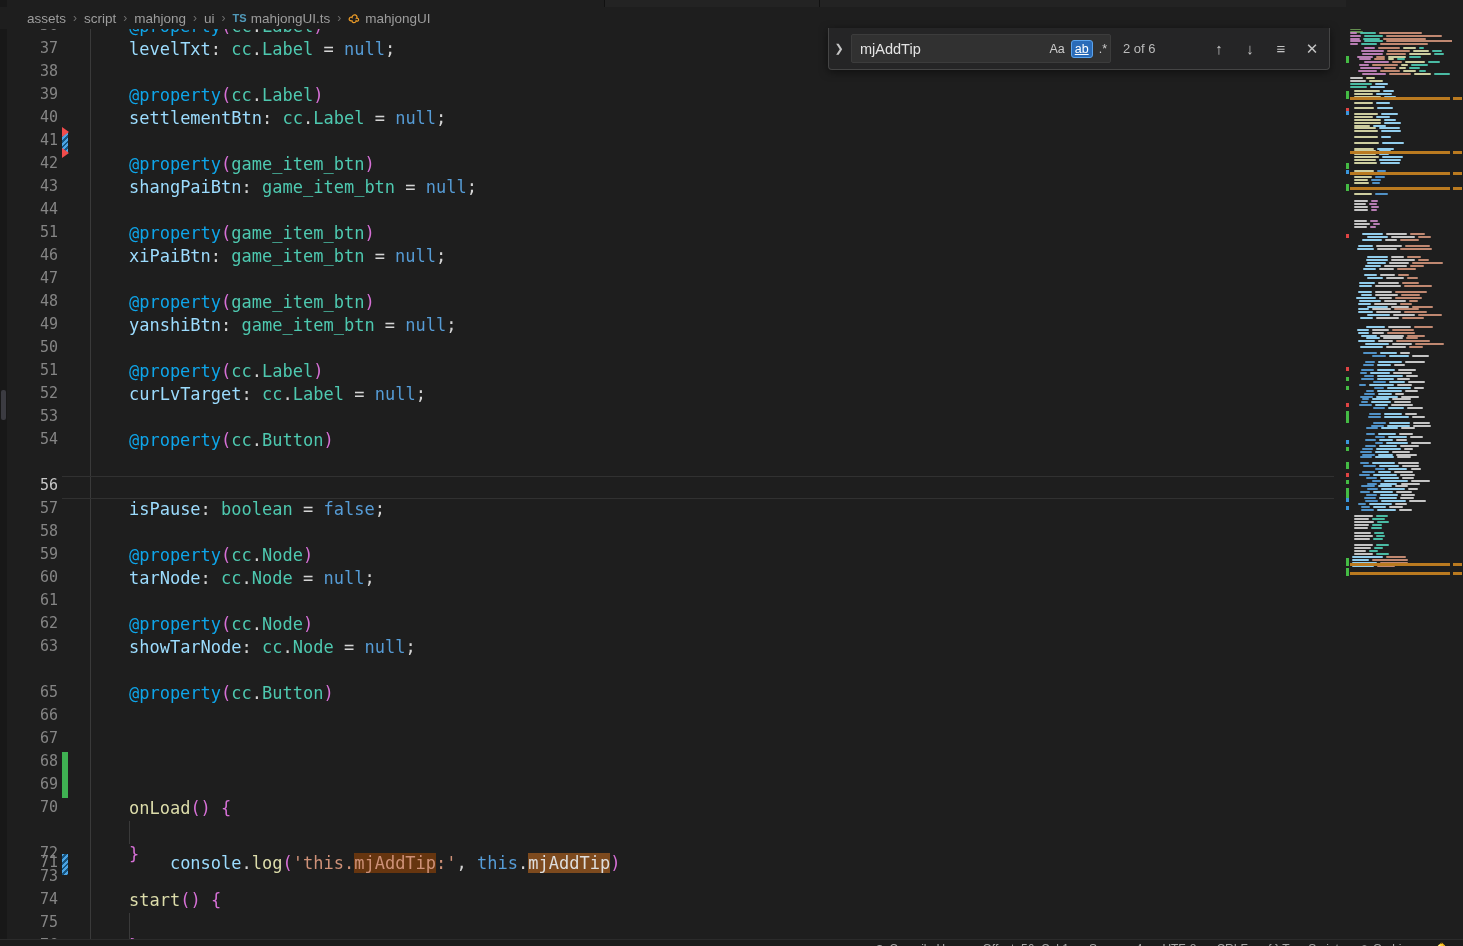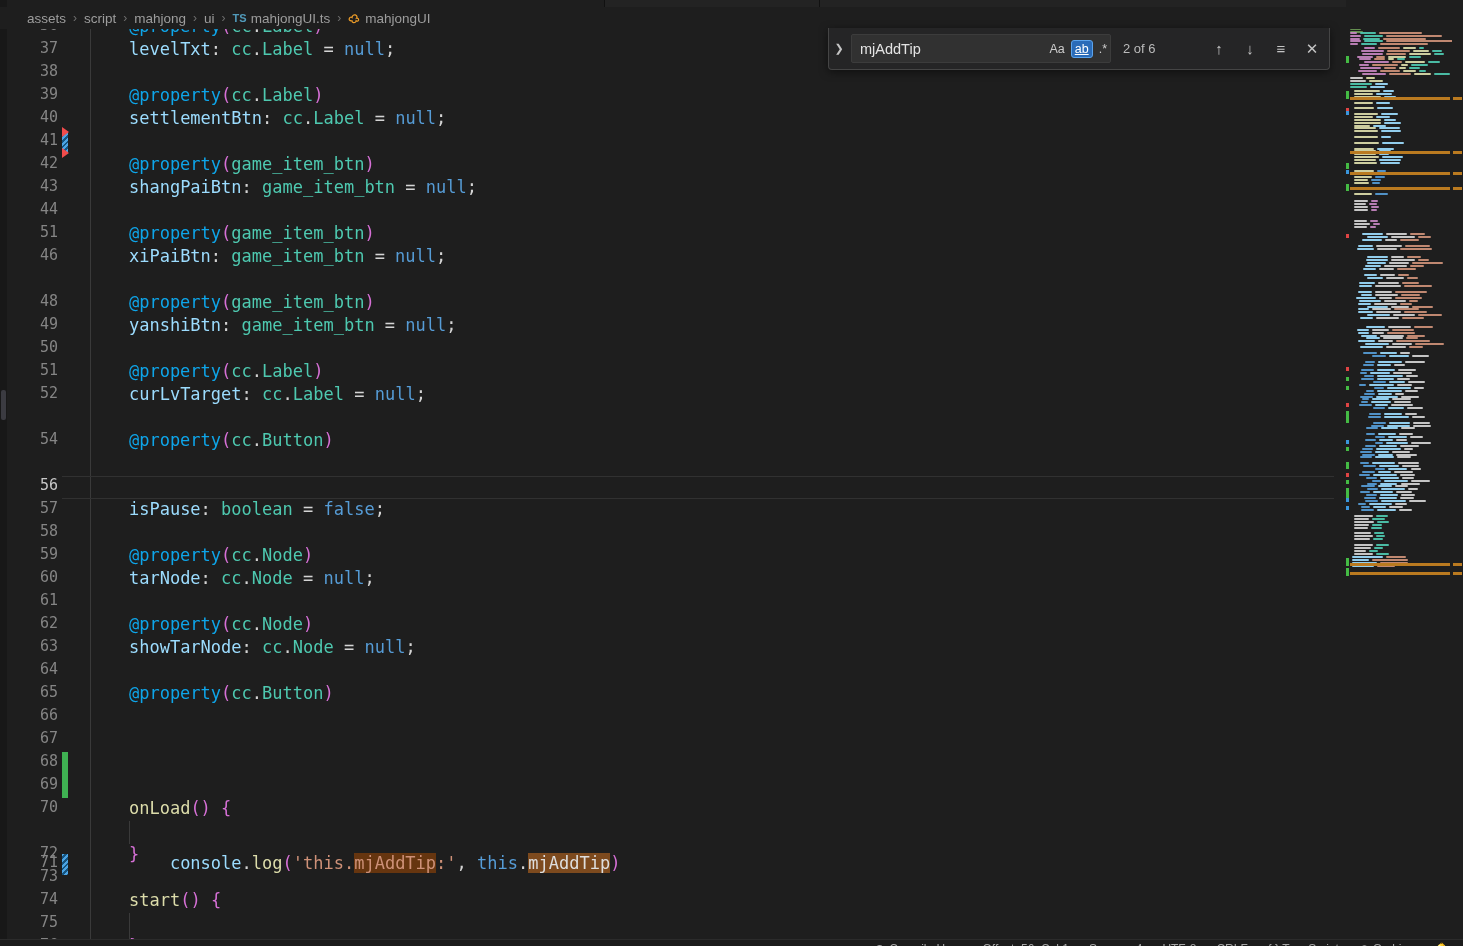--- a/index.html
+++ b/index.html
@@ -129,40 +129,48 @@
           <span class="code"></span>
         </div>
         <div class="line" style="top: 223px;">
           <span class="num">51</span>
           <span class="code"><span class="tok-d">    @property</span><span class="tok-k2">(</span><span class="tok-t">game_item_btn</span><span class="tok-k2">)</span></span>
         </div>
         <div class="line" style="top: 246px;">
           <span class="num">46</span>
           <span class="code"><span class="tok-p">    </span><span class="tok-v">xiPaiBtn</span><span class="tok-p">: </span><span class="tok-t">game_item_btn</span><span class="tok-p"> = </span><span class="tok-c">null</span><span class="tok-p">;</span></span>
         </div>
+        <div class="line" style="top: 269px;">
+          <span class="num">47</span>
+          <span class="code"></span>
+        </div>
         <div class="line" style="top: 292px;">
           <span class="num">48</span>
           <span class="code"><span class="tok-d">    @property</span><span class="tok-k2">(</span><span class="tok-t">game_item_btn</span><span class="tok-k2">)</span></span>
         </div>
         <div class="line" style="top: 315px;">
           <span class="num">49</span>
           <span class="code"><span class="tok-p">    </span><span class="tok-v">yanshiBtn</span><span class="tok-p">: </span><span class="tok-t">game_item_btn</span><span class="tok-p"> = </span><span class="tok-c">null</span><span class="tok-p">;</span></span>
         </div>
         <div class="line" style="top: 338px;">
           <span class="num">50</span>
           <span class="code"></span>
         </div>
         <div class="line" style="top: 361px;">
           <span class="num">51</span>
           <span class="code"><span class="tok-d">    @property</span><span class="tok-k2">(</span><span class="tok-t">cc</span><span class="tok-p">.</span><span class="tok-t">Label</span><span class="tok-k2">)</span></span>
         </div>
         <div class="line" style="top: 384px;">
           <span class="num">52</span>
           <span class="code"><span class="tok-p">    </span><span class="tok-v">curLvTarget</span><span class="tok-p">: </span><span class="tok-t">cc</span><span class="tok-p">.</span><span class="tok-t">Label</span><span class="tok-p"> = </span><span class="tok-c">null</span><span class="tok-p">;</span></span>
         </div>
+        <div class="line" style="top: 407px;">
+          <span class="num">53</span>
+          <span class="code"></span>
+        </div>
         <div class="line" style="top: 430px;">
           <span class="num">54</span>
           <span class="code"><span class="tok-d">    @property</span><span class="tok-k2">(</span><span class="tok-t">cc</span><span class="tok-p">.</span><span class="tok-t">Button</span><span class="tok-k2">)</span></span>
         </div>
         <div class="line" style="top: 476px;">
           <span class="num cur">56</span>
           <span class="code"></span>
         </div>
         <div class="line" style="top: 499px;">
           <span class="num">57</span>
@@ -184,24 +192,20 @@
           <span class="num">61</span>
           <span class="code"></span>
         </div>
         <div class="line" style="top: 614px;">
           <span class="num">62</span>
           <span class="code"><span class="tok-d">    @property</span><span class="tok-k2">(</span><span class="tok-t">cc</span><span class="tok-p">.</span><span class="tok-t">Node</span><span class="tok-k2">)</span></span>
         </div>
         <div class="line" style="top: 637px;">
           <span class="num">63</span>
           <span class="code"><span class="tok-p">    </span><span class="tok-v">showTarNode</span><span class="tok-p">: </span><span class="tok-t">cc</span><span class="tok-p">.</span><span class="tok-t">Node</span><span class="tok-p"> = </span><span class="tok-c">null</span><span class="tok-p">;</span></span>
-        </div>
-        <div class="line" style="top: 660px;">
-          <span class="num">64</span>
-          <span class="code"></span>
         </div>
         <div class="line" style="top: 683px;">
           <span class="num">65</span>
           <span class="code"><span class="tok-d">    @property</span><span class="tok-k2">(</span><span class="tok-t">cc</span><span class="tok-p">.</span><span class="tok-t">Button</span><span class="tok-k2">)</span></span>
         </div>
         <div class="line" style="top: 706px;">
           <span class="num">66</span>
         </div>
         <div class="line" style="top: 729px;">
           <span class="num">67</span>

